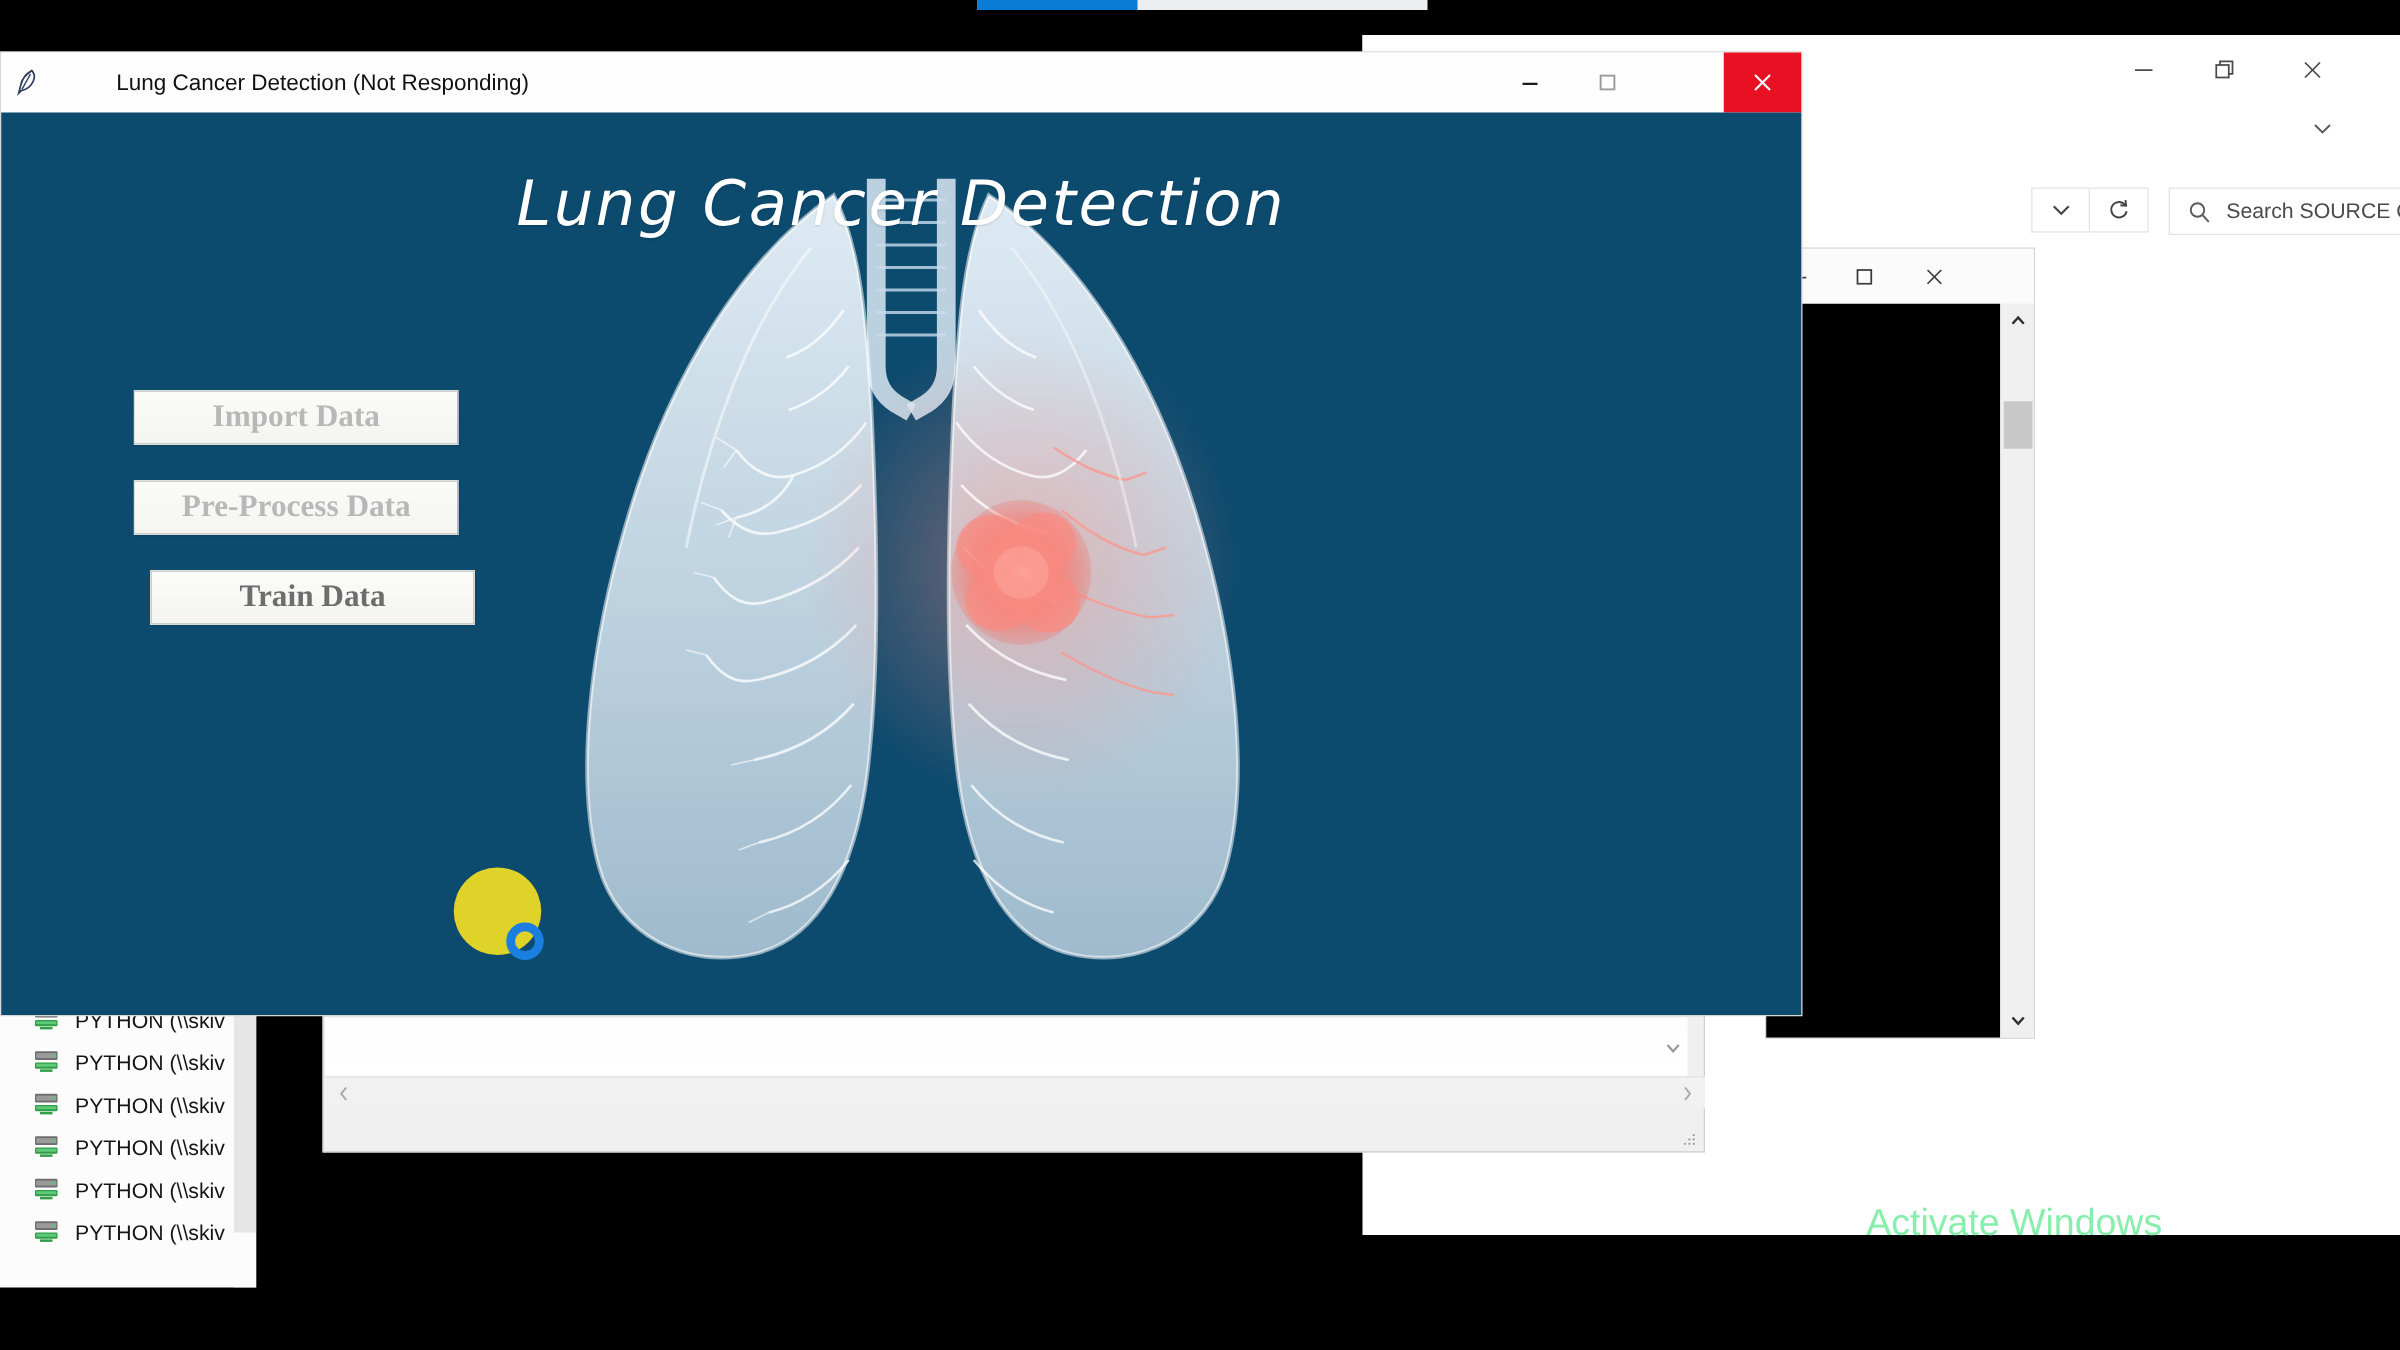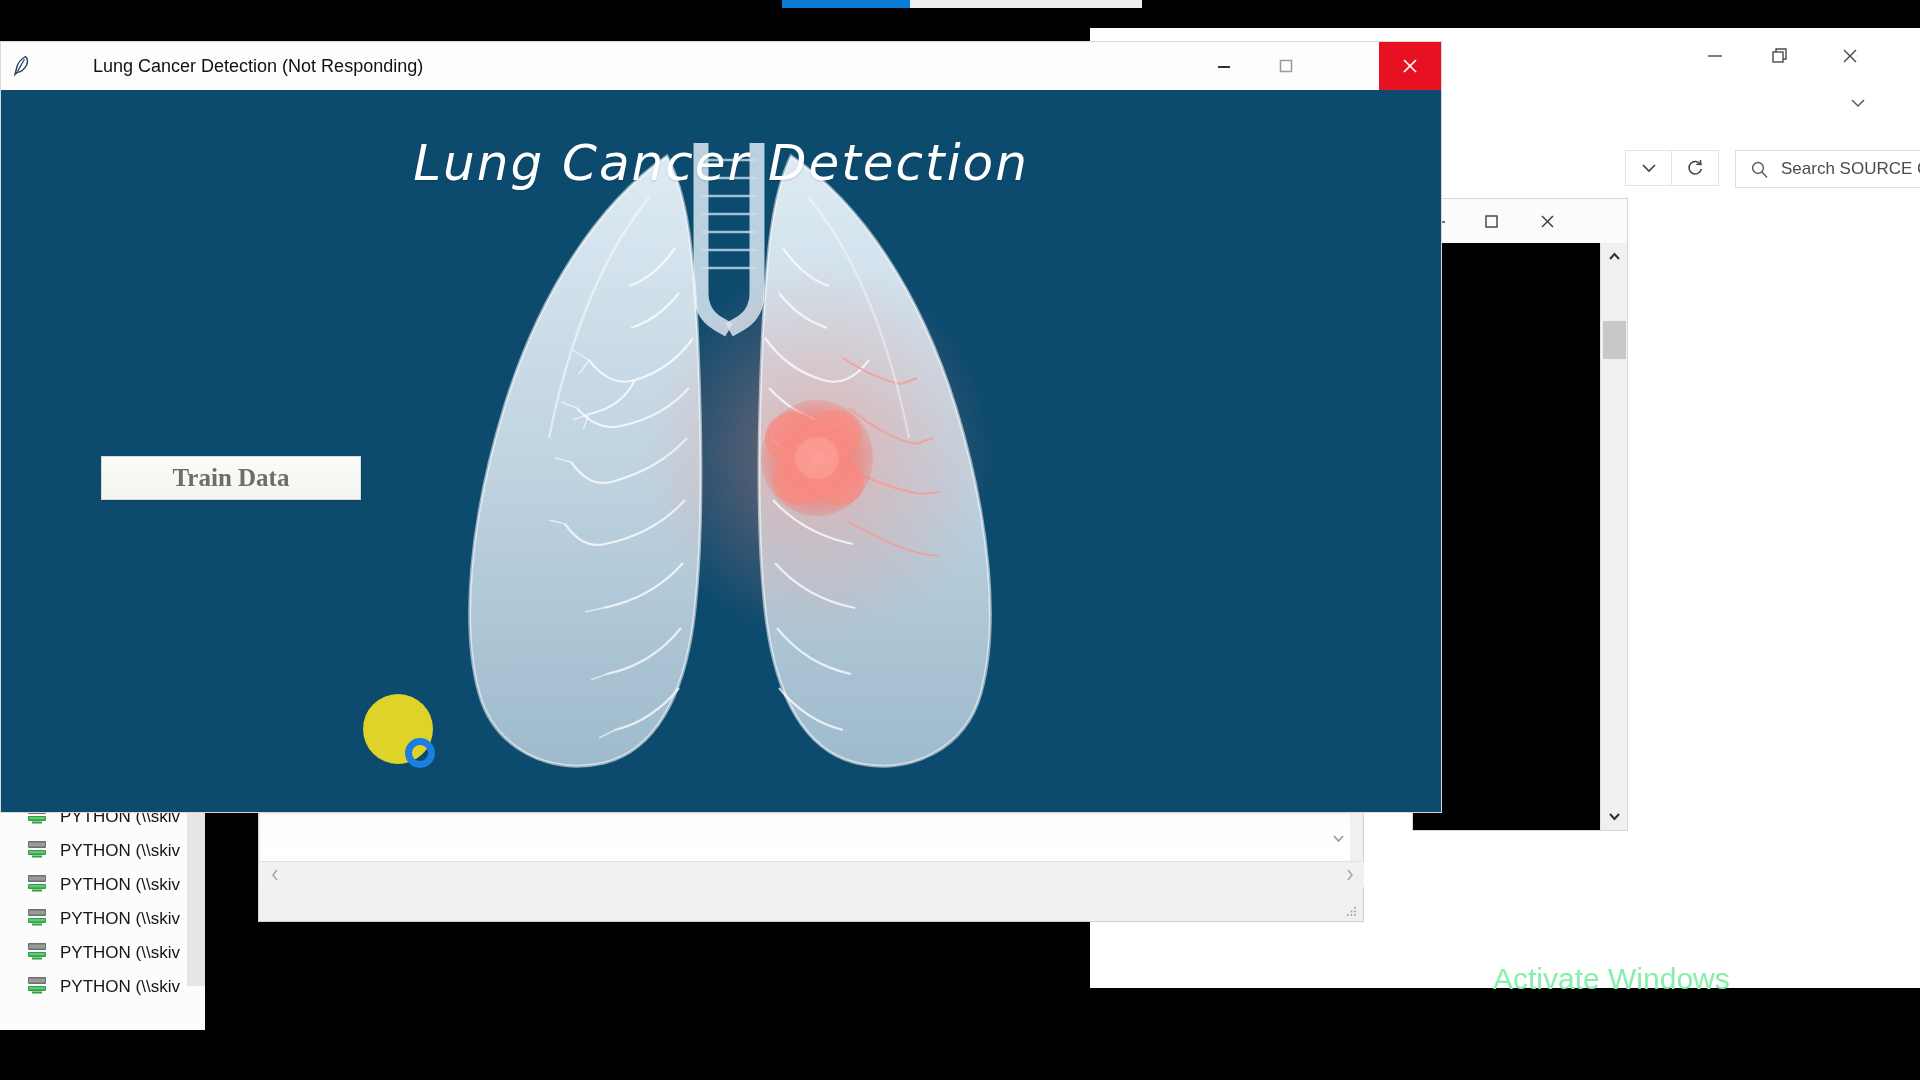--- a/index.html
+++ b/index.html
@@ -182,21 +182,21 @@
     border:1px solid #dcdcd6;
     box-shadow:1px 1px 0 rgba(0,0,0,.10);
     display:flex; align-items:center; justify-content:center;
     font-family:"Liberation Serif", serif;
     font-size:25px; font-weight:700;
   }
   .btn.disabled { color:#b8b8b8; }
   .btn.enabled  { color:#6d6d6d; }
   .btn-1 { top:222px; }
   .btn-2 { top:294px; }
-  .btn-3 { top:366px; left:100px;justify-content:center; }
+  .btn-3 { top:366px; left:119px;justify-content:center; }
 
   
   .click-halo {
     position:absolute; left:362px; top:604px; width:70px; height:70px;
     border-radius:50%; background:#f2dd22; opacity:.92;
   }
   .cursor-ring {
     position:absolute; left:404px; top:648px; width:30px; height:30px;
     border-radius:50%; border:7px solid #1a7fe0; background:transparent;
   }
@@ -533,20 +533,26 @@
         </g>
 
         <path d="M318 48 C250 95 190 185 155 300 C120 415 112 520 130 585 C145 640 200 668 255 655 C305 643 335 590 345 510 C356 420 352 300 348 215 C344 150 340 90 318 48 Z" fill="none" stroke="#ffffff" stroke-width="3" stroke-opacity="0.55"></path>
         <path d="M442 48 C512 95 572 185 607 300 C642 415 650 520 632 585 C617 640 562 668 507 655 C457 643 427 590 417 510 C406 420 410 300 414 215 C418 150 422 90 442 48 Z" fill="none" stroke="#ffffff" stroke-width="3" stroke-opacity="0.55"></path>
         <path d="M300 90 C250 150 218 240 200 330" fill="none" stroke="#ffffff" stroke-width="2.4" stroke-opacity="0.5"></path>
         <path d="M460 90 C510 150 542 240 560 330" fill="none" stroke="#ffffff" stroke-width="2.4" stroke-opacity="0.4"></path>
       </svg>
 
       <div class="app-heading">Lung Cancer Detection</div>
 
+      <div class="btn btn-1 disabled">
+        <span>Import Data</span>
+      </div>
+      <div class="btn btn-2 disabled">
+        <span>Pre-Process Data</span>
+      </div>
       <div class="btn btn-3 enabled">
         <span>Train Data</span>
       </div>
 
       <div class="click-halo"></div>
       <div class="cursor-ring"></div>
     </div>
   </div>
 
 </div>

